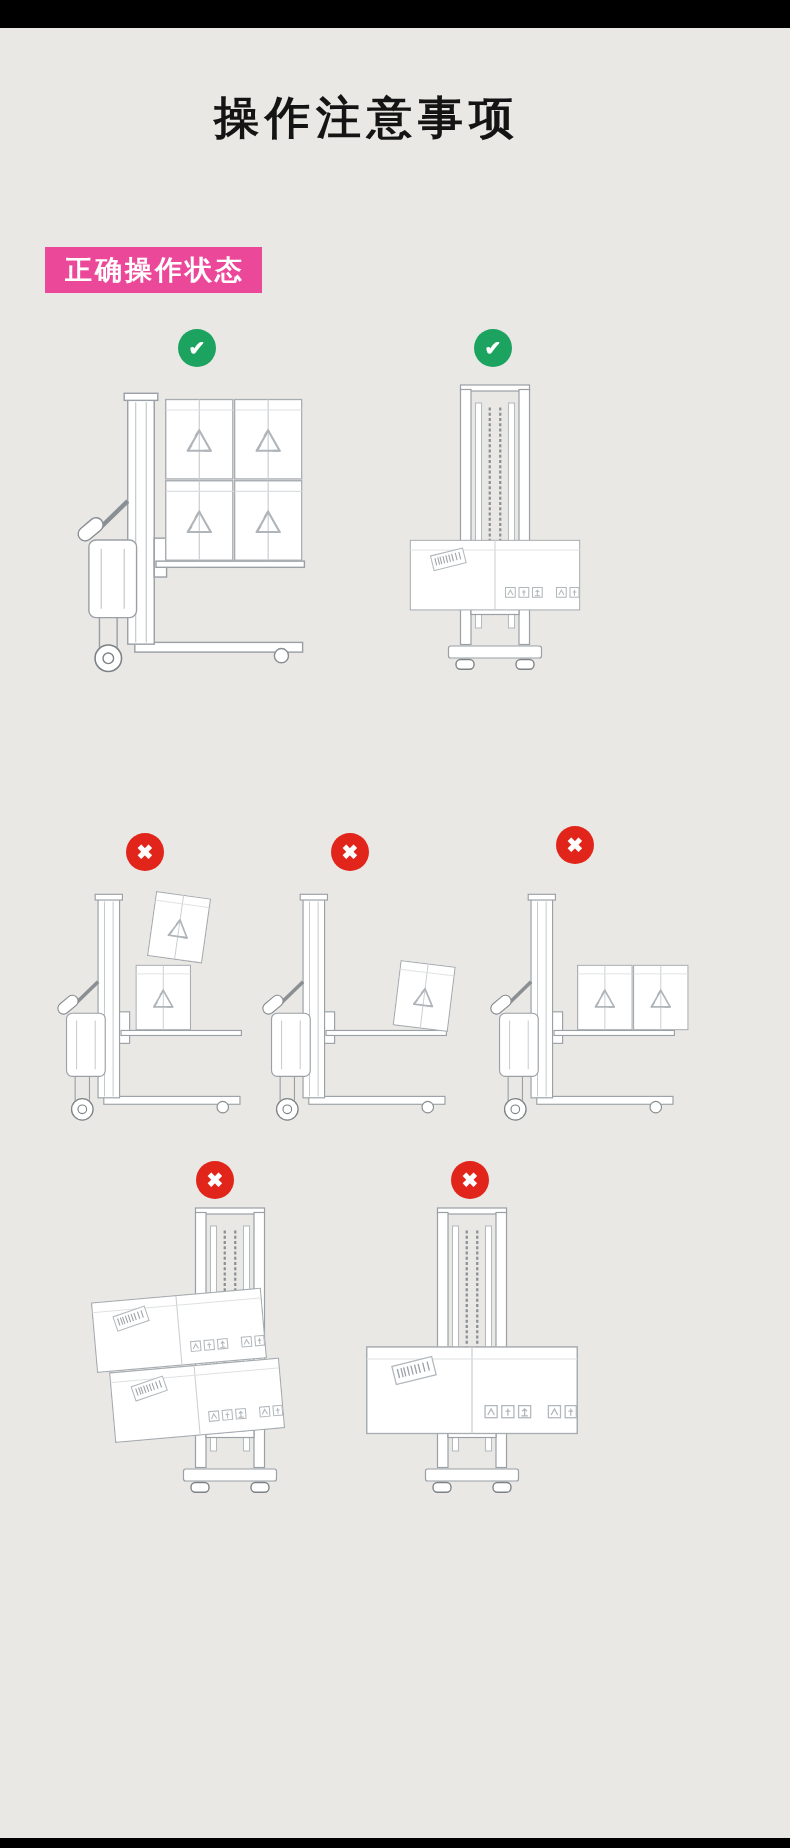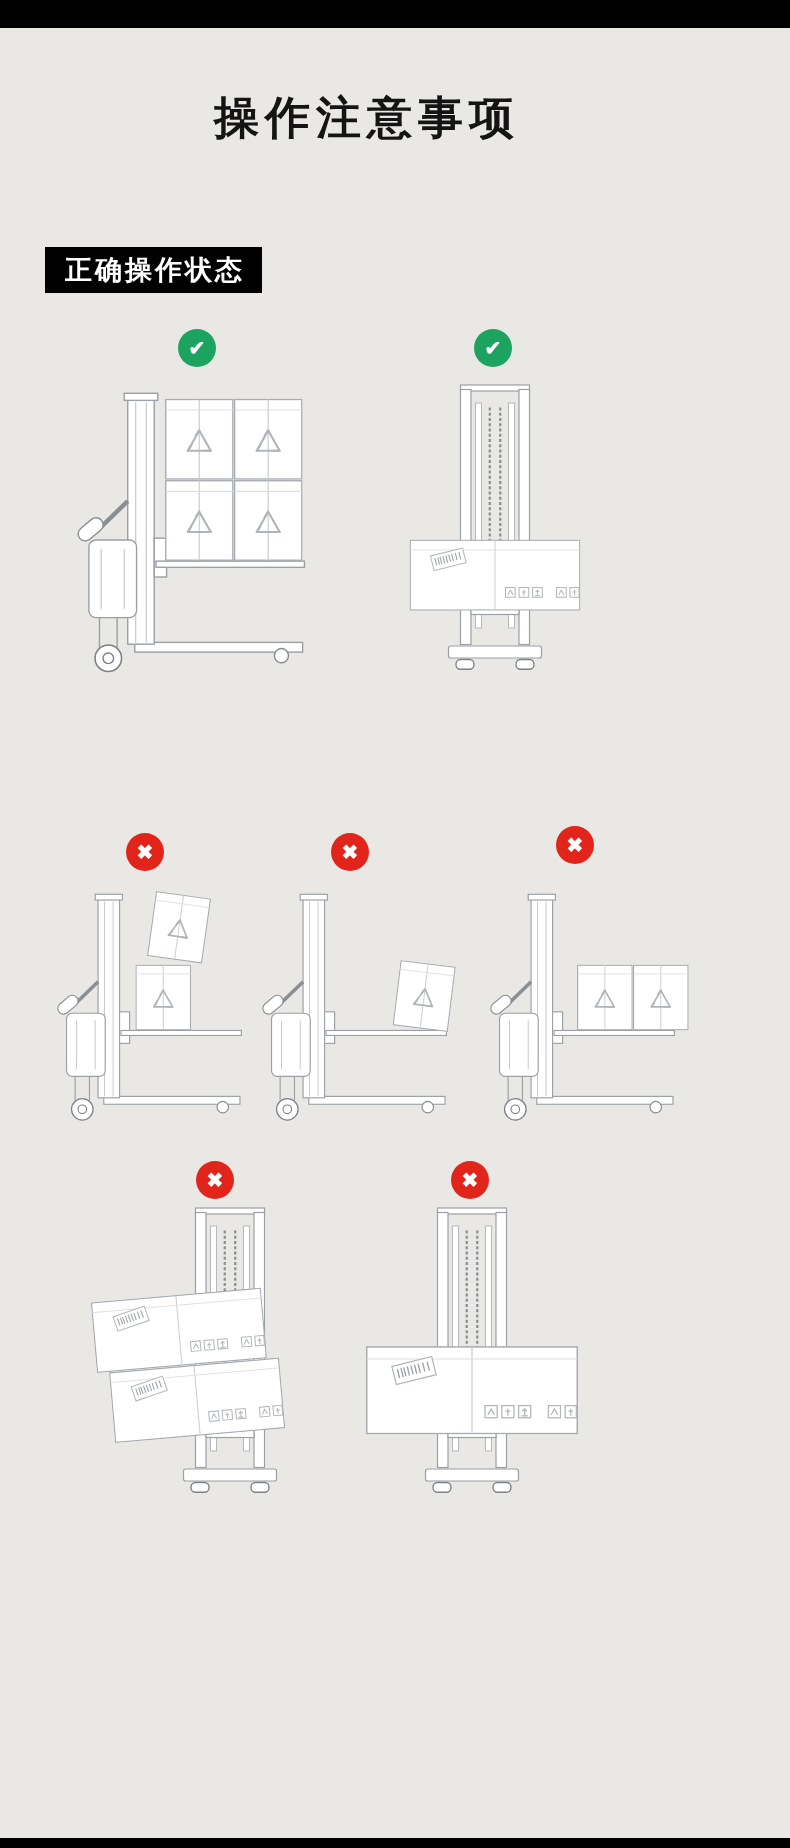--- a/index.html
+++ b/index.html
@@ -14,21 +14,21 @@
   .title {
     position:absolute; top:88px; left:0; width:734px;
     text-align:center; font-size:45px; font-weight:700;
     color:#141414; letter-spacing:6px;
   }
   .badge {
     position:absolute; left:45px; color:#ffffff;
     font-size:27px; font-weight:600; letter-spacing:3px;
     padding:7px 17px; line-height:1.2; white-space:nowrap;
   }
-  .badge.green { top:247px; background:#000000;padding-left:20px; }
+  .badge.green { top:247px; background:#ec4899;padding-left:20px; }
   .badge.red   { top:744px; background:#e23b2e; }
   .mark {
     position:absolute; width:38px; height:38px; border-radius:50%;
     display:flex; align-items:center; justify-content:center;
     color:#ffffff; font-size:20px; font-weight:700; line-height:1;
   }
   .mark.ok  { background:#1ca35f; }
   .mark.bad { background:#e1251b; }
   .fig { position:absolute; }
   .fig svg { display:block; overflow:visible; width:100%; height:auto; }

